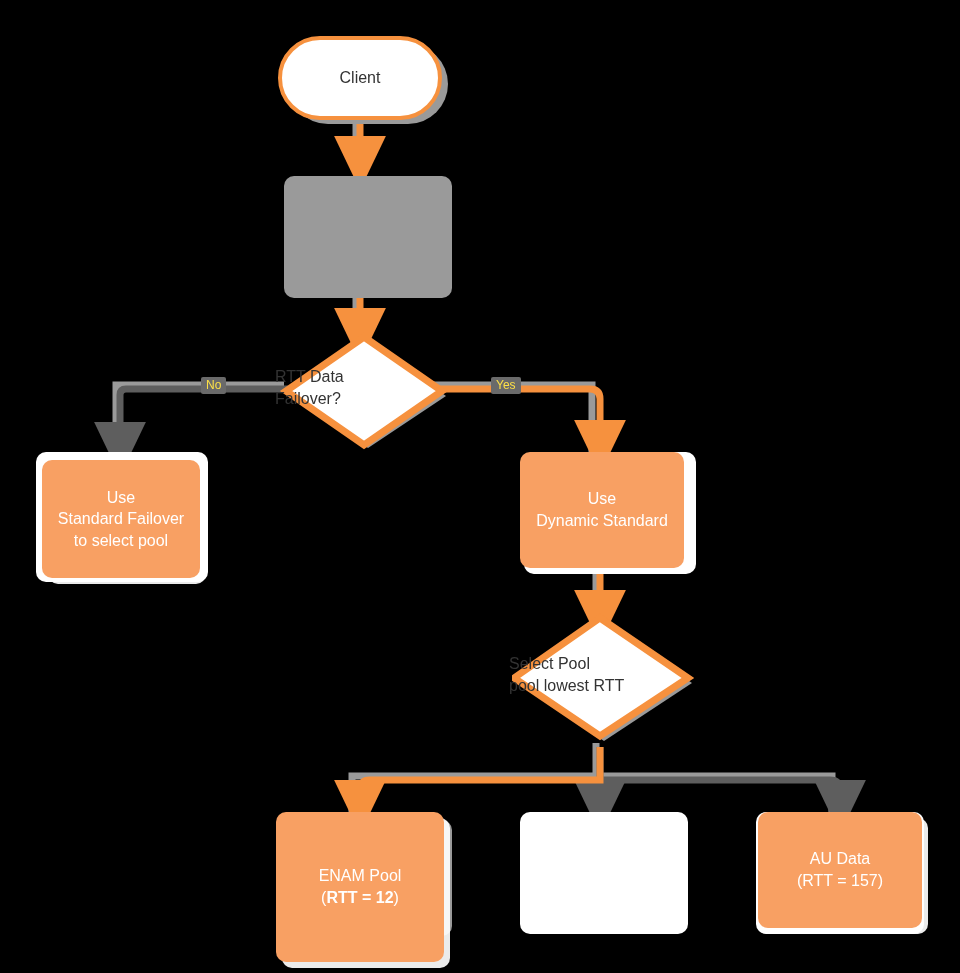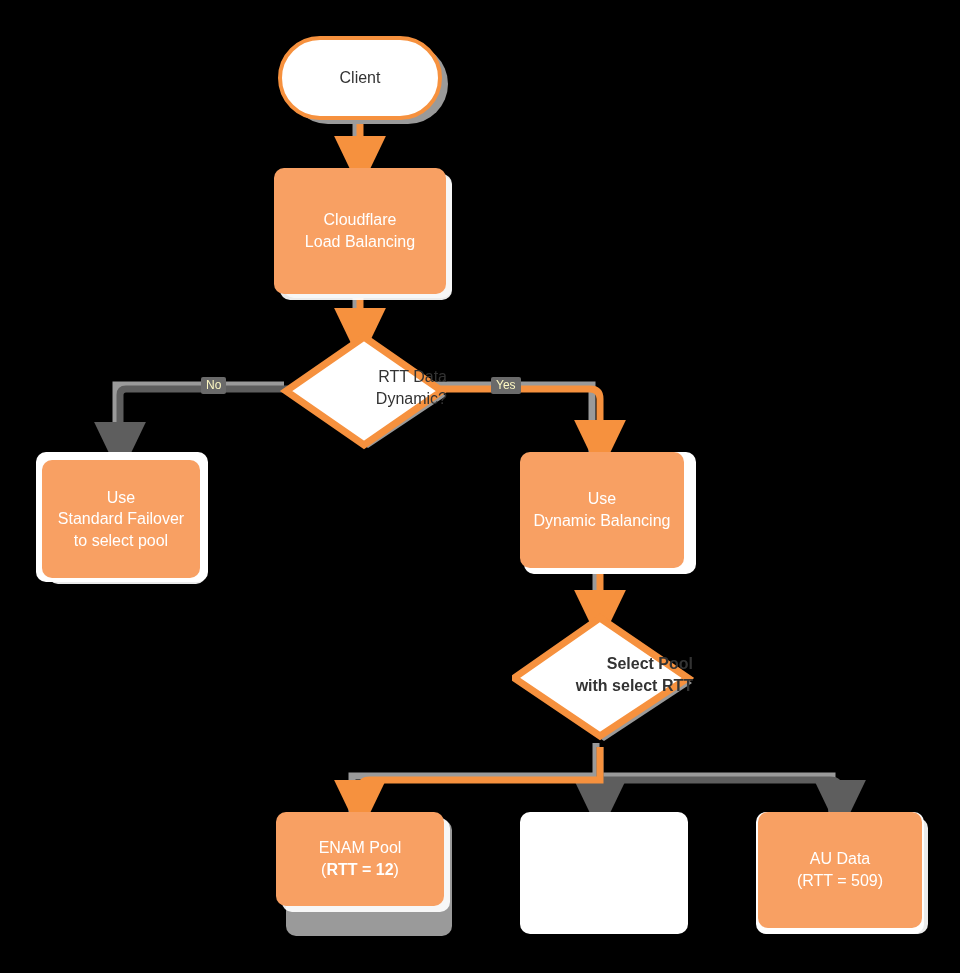--- a/index.html
+++ b/index.html
@@ -67,31 +67,31 @@
   .diamond-shape {
     position: absolute;
     left: 0; top: 0;
     width: 100%; height: 100%;
   }
   .diamond-label {
     position: absolute;
     left: 0; top: 0;
     width: 100%; height: 100%;
     display: flex;
-    align-items: flex-end;
+    align-items: flex-start;
     justify-content: center;
     text-align: center;
     color: #333333;
     font-size: 16px;
     line-height: 1.35;
   }
   .edge-label {
     position: absolute;
     background: #6A6A6A;
-    color: #fef9c3;
+    color: #fde047;
     font-size: 12px;
     padding: 2px 5px;
     border-radius: 2px;
     line-height: 1.1;
     white-space: nowrap;
   }
   .bold { font-weight: bold; }
   .nowrap { white-space: nowrap; }
 </style>
 </head>
@@ -149,71 +149,67 @@
     
     <path d="M600,747 L600,780 L370,780 Q360,780 360,790 L360,808" stroke="#F6913E" stroke-width="7" fill="none" marker-end="url(#arrow-orange)"></path>
   </svg>
 
   <div class="shadow-gray" style="left:288px; top:44px; width:160px; height:80px; border-radius:999px;"></div>
   <div class="node node-terminator" style="left:278px; top:36px; width:164px; height:84px;">
     <span>Client</span>
   </div>
 
   <div class="shadow-gray" style="left:284px; top:176px; width:168px; height:122px;"></div>
-  <div class="node node-process" style="left:274px; top:168px; width:172px; height:126px; flex-direction:column;">
-    <span>Cloudflare</span>
-    <span>Load Balancing</span>
-  </div>
 
   <div class="diamond-wrap" style="left:278px; top:332px; width:172px; height:118px;">
     <svg class="diamond-shape" viewBox="0 0 172 118">
       <polygon points="90,10 168,64 90,116 12,64" fill="#9A9A9A"></polygon>
       <polygon points="86,5 164,59 86,113 8,59" fill="#FFFFFF" stroke="#F6913E" stroke-width="7"></polygon>
     </svg>
     <div class="diamond-label" style="flex-direction:column; transform:translate(-3px,-3px);">
       <span>RTT Data</span>
-      <span>Dynamic?</span>
+      <span>Failover?</span>
     </div>
   </div>
 
   <div class="edge-label" style="left:201px; top:377px;">No</div>
 
   <div class="edge-label" style="left:491px; top:377px;text-align:right;">Yes</div>
 
   <div class="shadow-white" style="left:36px; top:452px; width:172px; height:130px;"></div>
   <div class="node node-process" style="left:42px; top:460px; width:158px; height:118px; flex-direction:column;">
     <span>Use</span>
     <span>Standard Failover</span>
     <span>to select pool</span>
   </div>
 
   <div class="shadow-white" style="left:524px; top:452px; width:172px; height:122px;"></div>
   <div class="node node-process" style="left:520px; top:452px; width:164px; height:116px; flex-direction:column;">
     <span>Use</span>
-    <span>Dynamic Balancing</span>
-  </div>
-
-  <div class="diamond-wrap" style="left:512px; top:612px; width:184px; height:134px;font-weight:bold;">
+    <span>Dynamic Standard</span>
+  </div>
+
+  <div class="diamond-wrap" style="left:512px; top:612px; width:184px; height:134px;">
     <svg class="diamond-shape" viewBox="0 0 184 134">
       <polygon points="92,11 180,71 92,129 6,71" fill="#9A9A9A"></polygon>
       <polygon points="88,6 176,66 88,124 2,66" fill="#FFFFFF" stroke="#F6913E" stroke-width="7"></polygon>
     </svg>
     <div class="diamond-label" style="flex-direction:column; transform:translate(-3px,-4px);">
       <span>Select Pool</span>
-      <span>with select RTT</span>
+      <span>pool lowest RTT</span>
     </div>
   </div>
 
   <div class="shadow-gray" style="left:286px; top:820px; width:166px; height:116px;"></div>
-  <div class="node node-process" style="left:276px; top:812px; width:168px; height:94px; flex-direction:column;">
+  <div class="node node-process" style="left:276px; top:812px; width:168px; height:150px; flex-direction:column;">
     <span>ENAM Pool</span>
     <span class="nowrap"><span>(</span><span class="bold">RTT = 12</span><span>)</span></span>
   </div>
 
   <div class="shadow-white" style="left:520px; top:812px; width:168px; height:122px;"></div>
 
   <div class="shadow-white" style="left:756px; top:812px; width:168px; height:122px;"></div>
   <div class="node node-process" style="left:758px; top:812px; width:164px; height:116px; flex-direction:column;">
     <span>AU Data</span>
-    <span class="nowrap"><span>(</span><span>RTT = 509</span><span>)</span></span>
+    <span class="nowrap"><span>(</span><span>RTT = 157</span><span>)</span></span>
   </div>
 
 </div>
 
 </body></html>

